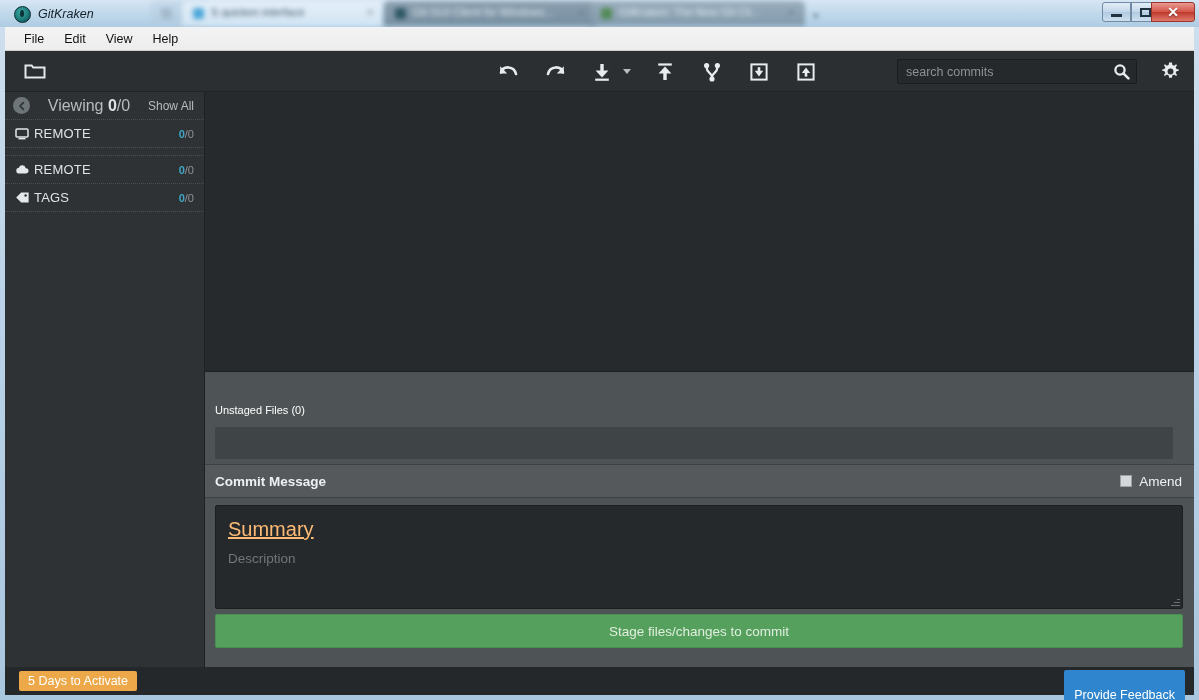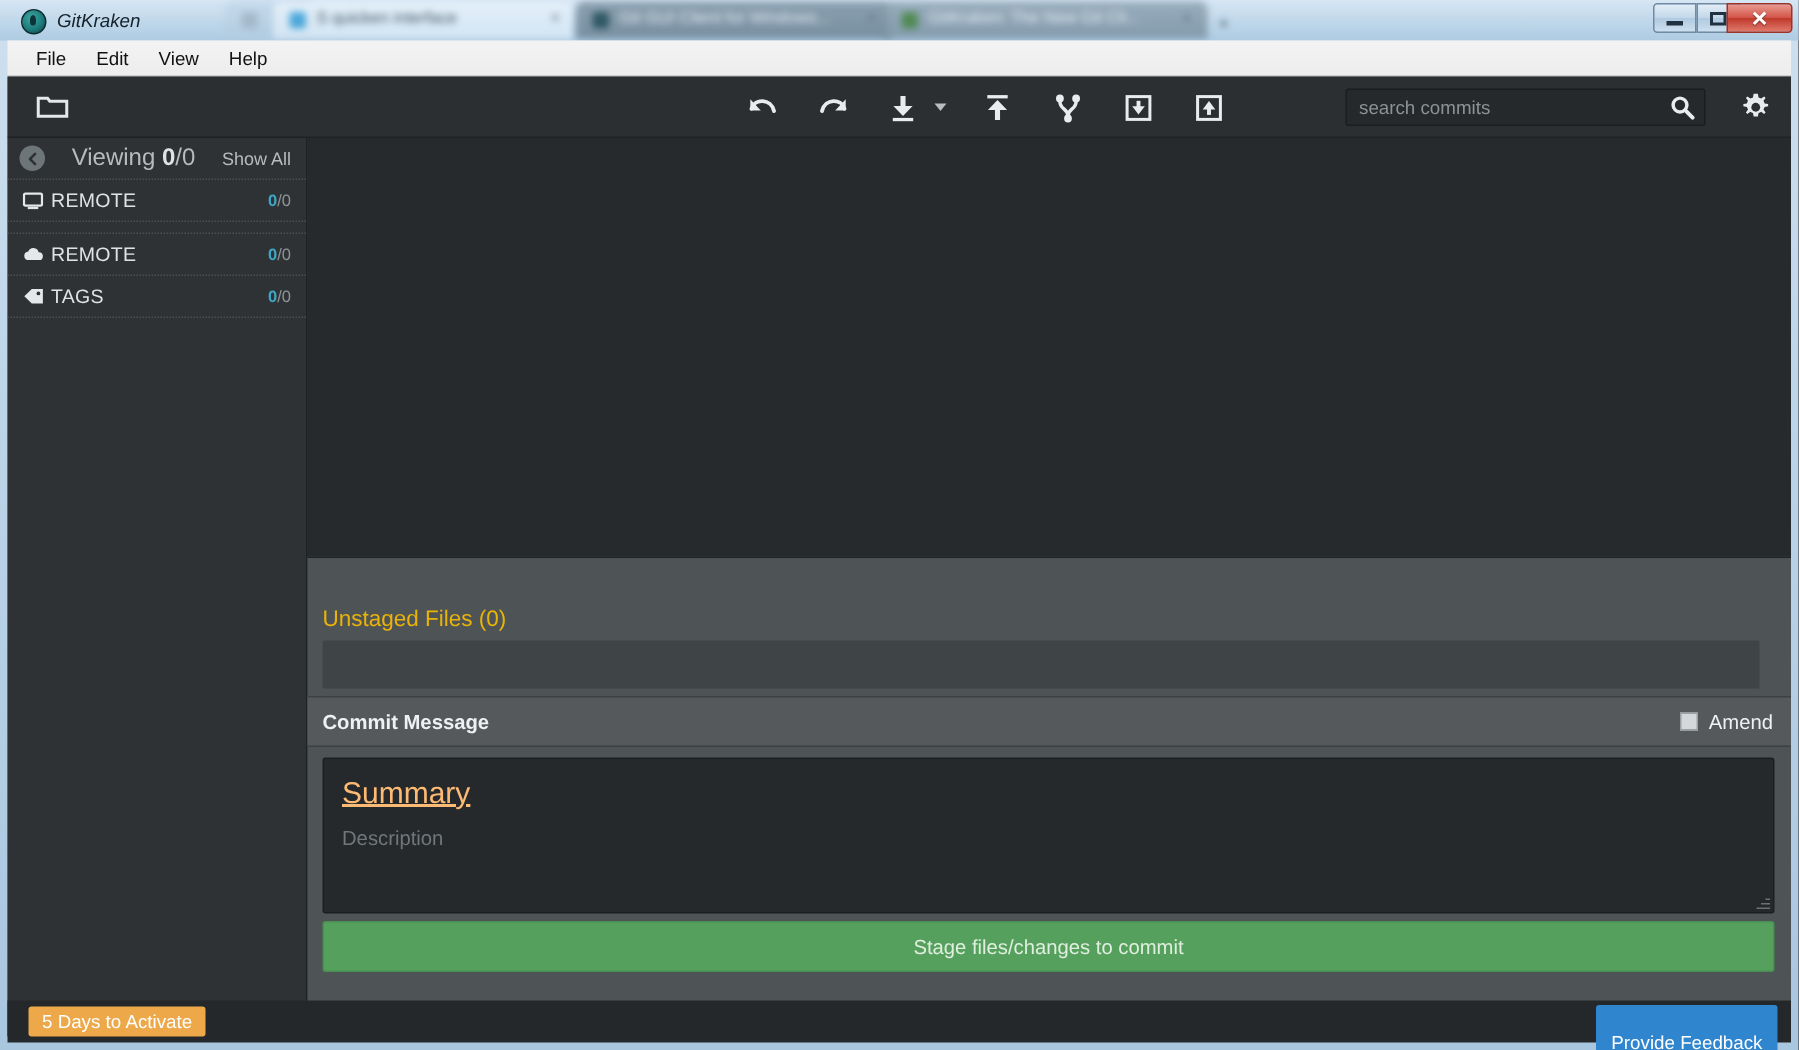--- a/index.html
+++ b/index.html
@@ -320,22 +320,22 @@
     left: 0; top: 279px;
     width: 989px; height: 320px;
     background: #4e5456;
     border-top: 1px solid #1f2224;
     box-sizing: border-box;
   }
 
   .unstaged-head {
     position: absolute;
     left: 10px; top: 32px;
-    font-size: 15px;
-    color: #eab308;
+    font-size: 11px;
+    color: #ffffff;
   }
   .filelist {
     position: absolute;
     left: 10px; top: 55px;
     width: 958px; height: 32px;
     background: #3f4446;
     border-radius: 1px;
   }
 
   .commitbar {

